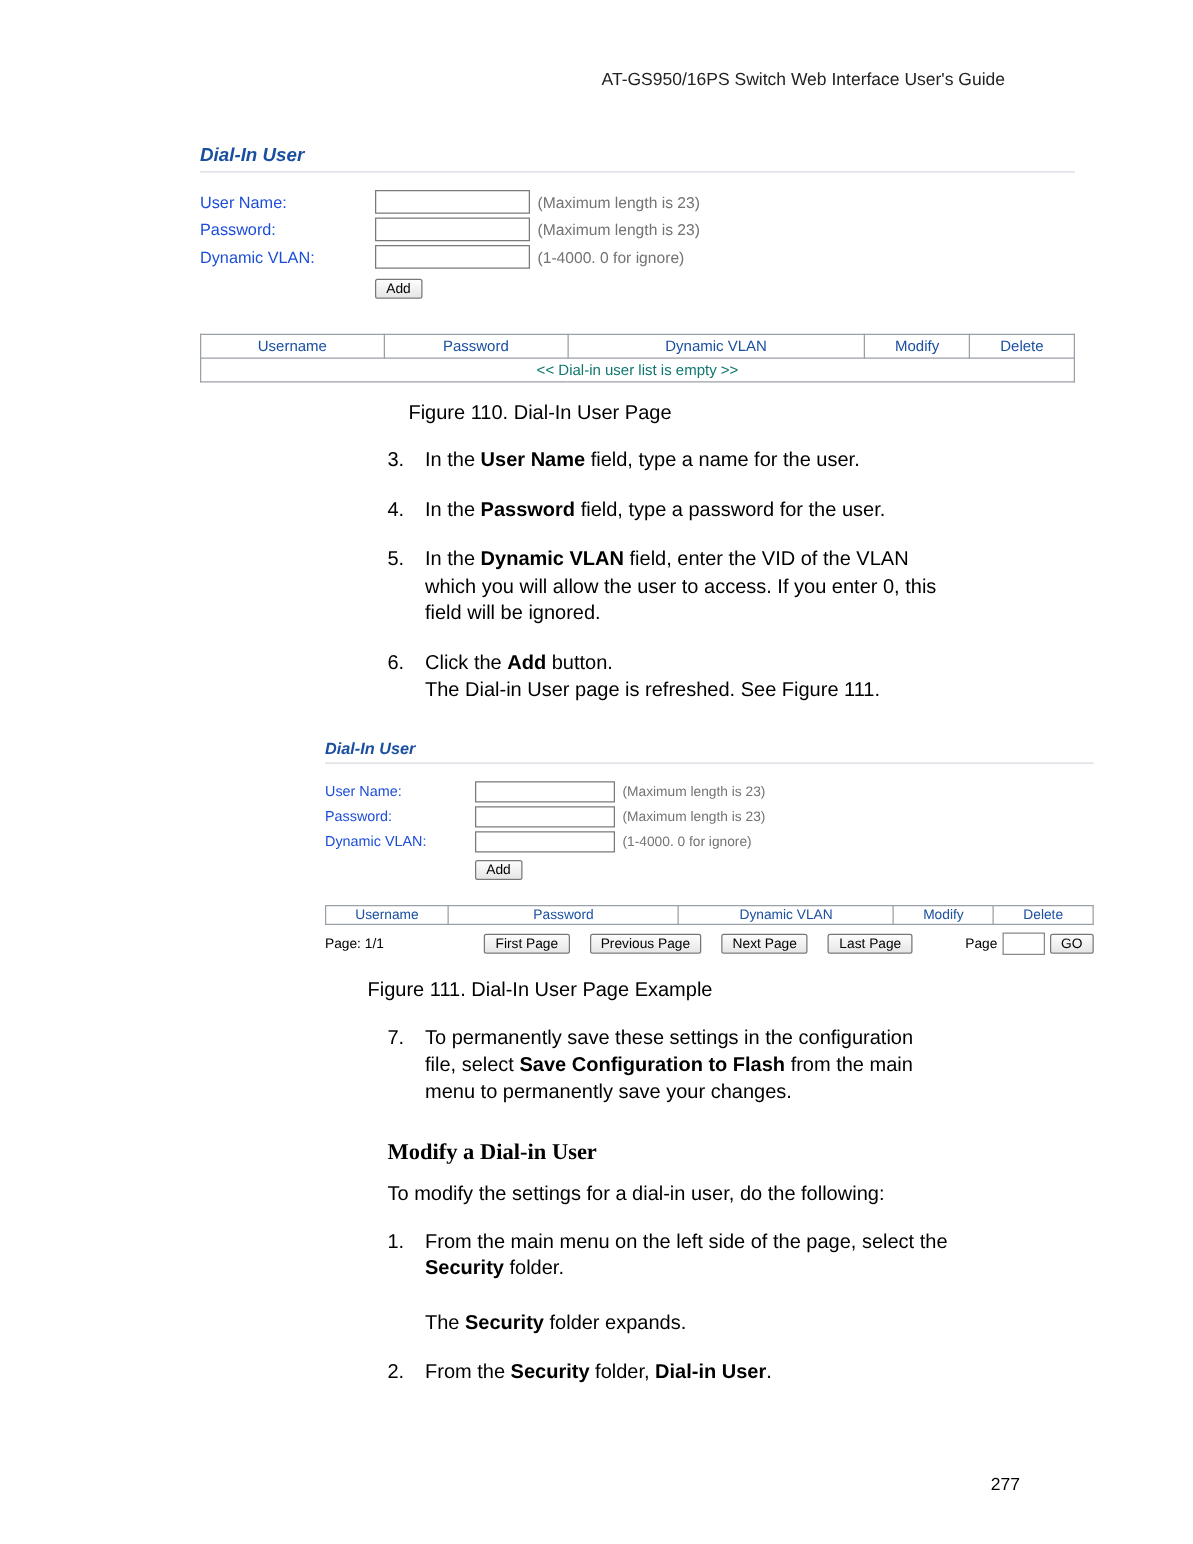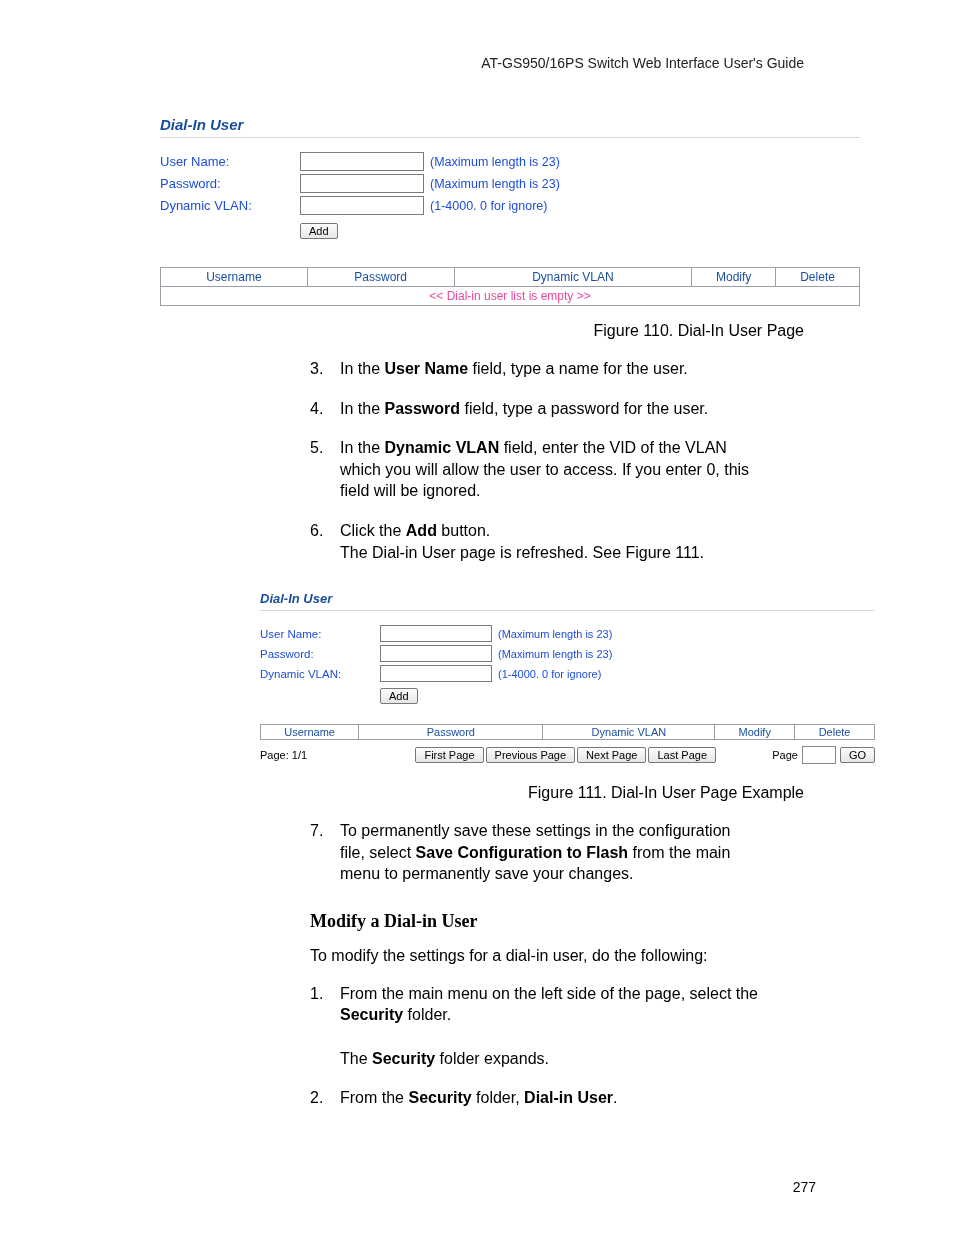--- a/index.html
+++ b/index.html
@@ -50,21 +50,21 @@
     width:118px;
     height:17px;
     border:1px solid #7a7a7a;
     background:#fff;
     font-size:12px;
     padding:0 2px;
   }
   .frow .hint{
     margin-left:6px;
     font-size:12.5px;
-    color:#1d4ed8;
+    color:#737373;
   }
   .btn{
     font-size:11px;
     border:1px solid #777;
     background:linear-gradient(#fdfdfd,#e6e6e6);
     border-radius:2px;
     padding:1px 8px;
     cursor:pointer;
     display:inline-block;
   }
@@ -78,25 +78,25 @@
   .tbl th,.tbl td{
     border:1px solid #9aa0a8;
     text-align:center;
     padding:2px 4px;
     font-weight:normal;
   }
   .tbl th{
     color:#1a4fa0;
   }
   .tbl .empty{
-    color:#ec4899;
+    color:#0f766e;
   }
   
   .fig-caption{
-    text-align:right;
+    text-align:center;
     font-size:16px;
     margin:16px 0 18px 0;
   }
   .instr{
     margin-left:250px;
     margin-right:45px;
     font-size:16px;
     line-height:1.35;
   }
   .instr ol{
@@ -141,21 +141,21 @@
   .tbl2 th{color:#1a4fa0;}
   .tbl2 td input[type=text]{width:90%;height:14px;font-size:10px;border:1px solid #888;text-align:left;}
   .pager{
     display:flex;
     align-items:center;
     font-size:11px;
     margin-top:6px;
     gap:4px;
   }
   .pager .info{flex:0 0 auto;margin-right:auto;}
-  .pager .ctr{display:flex;gap:2px;margin:0 auto;}
+  .pager .ctr{display:flex;gap:16px;margin:0 auto;}
   .pager input.pageno{width:28px;height:14px;border:1px solid #888;}
   .section-head{
     font-family:"Times New Roman",serif;
     font-weight:bold;
     font-size:18px;
     margin:24px 0 12px 0;
   }
   .para{
     font-size:16px;
     line-height:1.35;

